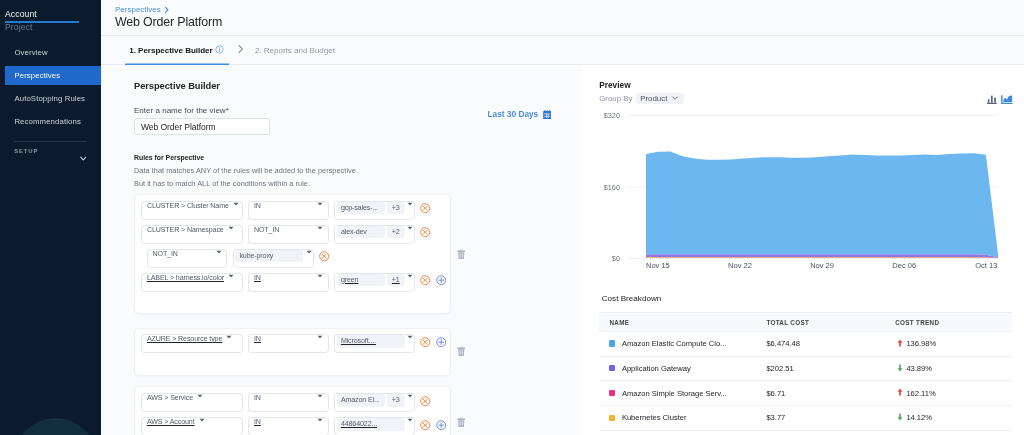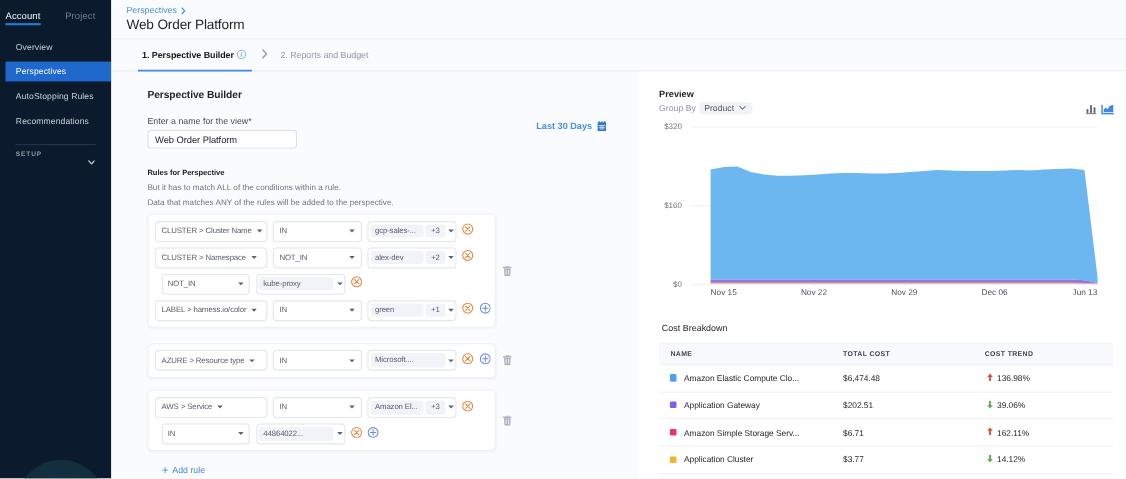--- a/index.html
+++ b/index.html
@@ -15,21 +15,21 @@
   
   .sidebar {
     width:101px; height:435px; background:#0b1b2d;
     position:relative; overflow:hidden; flex:0 0 101px;
   }
   .sb-glow {
     position:absolute; left:15px; top:418px; width:81px; height:81px;
     border-radius:50%;
     background:radial-gradient(circle at 50% 25%, #133040 0%, #122d3c 55%, #102836 100%);
   }
-  .sb-tabs { display:flex; padding:10px 0 0 5px; position:relative; z-index:2;}
+  .sb-tabs { display:flex; padding:10px 0 0 5px; position:relative; z-index:2;flex-direction:column;}
   .sb-tab { font-size:8.6px; color:#6d7d90; padding-bottom:2.5px; margin-right:22.5px; letter-spacing:.1px; line-height:8px;}
   .sb-tab.active { color:#f3f6f9; border-bottom:2px solid #227ad1;}
   .sb-nav { margin-top:8px; position:relative; z-index:2;}
   .sb-item { height:23px; display:flex; align-items:center; padding-left:14.4px; font-size:7.8px; color:#cbd2da; letter-spacing:.1px;}
   .sb-item.active { margin-left:5px; padding-left:9.4px; height:18.2px; margin-top:2.4px; margin-bottom:2.4px; }
   .sb-item.active { background:#1f69cc; color:#fff; }
   .sb-sep { height:1px; background:#243650; margin:8.5px 14px 0 14.3px; position:relative; z-index:2;}
   .sb-setup { display:flex; align-items:center; justify-content:space-between; padding:6px 14px 0 14.3px; position:relative; z-index:2;}
   .sb-setup-label { font-size:5.9px; color:#939daa; letter-spacing:.85px; font-weight:bold;}
   .sb-chev { color:#c6cdd5; display:inline-flex; align-items:center; position:relative; top:7px; left:-0.8px;}
@@ -61,24 +61,24 @@
   .cal-icon { display:inline-flex; position:relative; top:.2px;}
   .rules-heading { font-size:6.9px; font-weight:bold; color:#232328; margin-top:19px; letter-spacing:-.02px;}
   .rules-help { font-size:7.4px; color:#6e747f; margin-top:4.5px; letter-spacing:.015px;}
   
   .rg-wrap { display:flex; align-items:center; margin-top:6px; }
   .rg-wrap + .rg-wrap { margin-top:13.5px; }
   .rg-wrap + .rg-wrap + .rg-wrap { margin-top:10.8px; }
   .rg-card { background:#fff; border:1px solid #eef0f4; border-radius:5px; padding:5.5px 0 5.5px 6.3px; width:317px;
              box-shadow:0 1px 2px rgba(40,50,70,.035); }
   .rg-row { display:flex; align-items:center; height:19px; margin-bottom:5px; }
-  .rg-row:last-child { margin-bottom:0; }
+  .rg-row:last-child { margin-bottom:16px;text-decoration:underline; }
   .sel {
     height:19px; border:1px solid #e3e6ed; border-radius:3.5px; background:#fff;
-    display:flex; align-items:center; padding:0 4.6px; font-size:7.1px; color:#555c6b;
+    display:flex; align-items:flex-start; padding:0 4.6px; font-size:7.1px; color:#555c6b;
     justify-content:space-between; white-space:nowrap; overflow:hidden; letter-spacing:-.12px;
   }
   .sel-field { width:101.5px; justify-content:flex-start; }
   .sel-field .caret { margin-left:4px; }
   .sel-op { width:80.5px; margin-left:5.6px; }
   .sel-val { width:81px; margin-left:5.6px; border-color:#e3e6ed; padding:0 1.3px 0 0; }
   .sel-val .vtext { flex:1; background:#f2f3f8; border-radius:3px; height:12.8px; line-height:12.8px;
                     padding:0 4px; margin-left:1.4px; overflow:hidden; text-overflow:clip; white-space:nowrap; }
   .sel-val .vcount { background:#f2f3f8; border-radius:3px; font-size:7.1px; height:12.8px; line-height:12.8px;
                      padding:0 5.2px; margin-left:2.1px; color:#555c6b; }
@@ -200,22 +200,22 @@
                 <rect x=".3" y="2" width="16.4" height="16.6" rx="1.6" fill="#3077d4"></rect>
                 <rect x="2.3" y="7.2" width="12.4" height="1.3" fill="#f5f8fd"></rect>
                 <rect x="2.3" y="11.8" width="12.4" height="1.3" fill="#f5f8fd"></rect>
                 <rect x="6.2" y="7.2" width="1.3" height="9" fill="#f5f8fd"></rect>
                 <rect x="9.8" y="7.2" width="1.3" height="9" fill="#f5f8fd"></rect>
               </svg>
             </span>
           </div>
         </div>
         <div class="rules-heading">Rules for Perspective</div>
+        <div class="rules-help">Data that matches ANY of the rules will be added to the perspective.</div>
         <div class="rules-help">But it has to match ALL of the conditions within a rule.</div>
-        <div class="rules-help">Data that matches ANY of the rules will be added to the perspective.</div>
         <div id="rule-groups">
             <div class="rg-wrap">
               <div class="rg-card">
                 <div class="rg-row">
                   <div class="sel sel-field">
                     <span>CLUSTER &gt; Cluster Name</span>
                     <span class="caret">
                       <svg width="6" height="4" viewBox="0 0 10 6" fill="none">
                         <path d="M.8.9h8.4L5 5.3.8.9z" fill="#5c6275"></path>
                       </svg>
@@ -430,20 +430,28 @@
                     </span>
                   </div>
                   <span class="act">
                     <svg width="10.4" height="10.4" viewBox="0 0 20 20" fill="none">
                       <circle cx="10" cy="10" r="8.7" stroke="#ef8038" stroke-width="1.8"></circle>
                       <path d="M6.2 6.2l7.6 7.6M13.8 6.2l-7.6 7.6" stroke="#ef8038" stroke-width="1.8" stroke-linecap="round"></path>
                     </svg>
                   </span>
                 </div>
                 <div class="rg-row">
+                  <div class="sel sel-field">
+                    <span>AWS &gt; Account</span>
+                    <span class="caret">
+                      <svg width="6" height="4" viewBox="0 0 10 6" fill="none">
+                        <path d="M.8.9h8.4L5 5.3.8.9z" fill="#5c6275"></path>
+                      </svg>
+                    </span>
+                  </div>
                   <div class="sel sel-op">
                     <span>IN</span>
                     <span class="caret">
                       <svg width="6" height="4" viewBox="0 0 10 6" fill="none">
                         <path d="M.8.9h8.4L5 5.3.8.9z" fill="#5c6275"></path>
                       </svg>
                     </span>
                   </div>
                   <div class="sel sel-val">
                     <span class="vtext">44864022...</span>
@@ -531,21 +539,21 @@
                 <path d="M 47 139.156875 L 59.13793103448276 139.156875 L 71.27586206896552 139.156875 L 83.41379310344828 139.156875 L 95.55172413793103 139.156875 L 107.6896551724138 139.156875 L 119.82758620689656 139.156875 L 131.9655172413793 139.156875 L 144.10344827586206 139.156875 L 156.24137931034483 139.156875 L 168.3793103448276 139.156875 L 180.51724137931035 139.156875 L 192.6551724137931 139.156875 L 204.79310344827587 139.156875 L 216.93103448275863 139.156875 L 229.06896551724137 139.156875 L 241.20689655172413 139.156875 L 253.3448275862069 139.156875 L 265.48275862068965 139.156875 L 277.62068965517244 139.156875 L 289.7586206896552 139.156875 L 301.8965517241379 139.156875 L 314.0344827586207 139.156875 L 326.17241379310343 139.156875 L 338.3103448275862 139.156875 L 350.44827586206895 139.156875 L 362.58620689655174 139.156875 L 374.7241379310345 139.156875 L 386.86206896551727 139.7378125 L 399 142.374375 L 399 142.82125 L 386.86206896551727 142.195625 L 374.7241379310345 142.0615625 L 362.58620689655174 142.0615625 L 350.44827586206895 142.0615625 L 338.3103448275862 142.0615625 L 326.17241379310343 142.0615625 L 314.0344827586207 142.0615625 L 301.8965517241379 142.0615625 L 289.7586206896552 142.0615625 L 277.62068965517244 142.0615625 L 265.48275862068965 142.0615625 L 253.3448275862069 142.0615625 L 241.20689655172413 142.0615625 L 229.06896551724137 142.0615625 L 216.93103448275863 142.0615625 L 204.79310344827587 142.0615625 L 192.6551724137931 142.0615625 L 180.51724137931035 142.0615625 L 168.3793103448276 142.0615625 L 156.24137931034483 142.0615625 L 144.10344827586206 142.0615625 L 131.9655172413793 142.0615625 L 119.82758620689656 142.0615625 L 107.6896551724138 142.0615625 L 95.55172413793103 142.0615625 L 83.41379310344828 142.0615625 L 71.27586206896552 142.0615625 L 59.13793103448276 142.0615625 L 47 142.0615625 Z" fill="#8E79E0"></path>
                 <path d="M 47 142.0615625 L 59.13793103448276 142.0615625 L 71.27586206896552 142.0615625 L 83.41379310344828 142.0615625 L 95.55172413793103 142.0615625 L 107.6896551724138 142.0615625 L 119.82758620689656 142.0615625 L 131.9655172413793 142.0615625 L 144.10344827586206 142.0615625 L 156.24137931034483 142.0615625 L 168.3793103448276 142.0615625 L 180.51724137931035 142.0615625 L 192.6551724137931 142.0615625 L 204.79310344827587 142.0615625 L 216.93103448275863 142.0615625 L 229.06896551724137 142.0615625 L 241.20689655172413 142.0615625 L 253.3448275862069 142.0615625 L 265.48275862068965 142.0615625 L 277.62068965517244 142.0615625 L 289.7586206896552 142.0615625 L 301.8965517241379 142.0615625 L 314.0344827586207 142.0615625 L 326.17241379310343 142.0615625 L 338.3103448275862 142.0615625 L 350.44827586206895 142.0615625 L 362.58620689655174 142.0615625 L 374.7241379310345 142.0615625 L 386.86206896551727 142.195625 L 399 142.82125 L 399 142.910625 L 386.86206896551727 142.6425 L 374.7241379310345 142.5978125 L 362.58620689655174 142.5978125 L 350.44827586206895 142.5978125 L 338.3103448275862 142.5978125 L 326.17241379310343 142.5978125 L 314.0344827586207 142.5978125 L 301.8965517241379 142.5978125 L 289.7586206896552 142.5978125 L 277.62068965517244 142.5978125 L 265.48275862068965 142.5978125 L 253.3448275862069 142.5978125 L 241.20689655172413 142.5978125 L 229.06896551724137 142.5978125 L 216.93103448275863 142.5978125 L 204.79310344827587 142.5978125 L 192.6551724137931 142.5978125 L 180.51724137931035 142.5978125 L 168.3793103448276 142.5978125 L 156.24137931034483 142.5978125 L 144.10344827586206 142.5978125 L 131.9655172413793 142.5978125 L 119.82758620689656 142.5978125 L 107.6896551724138 142.5978125 L 95.55172413793103 142.5978125 L 83.41379310344828 142.5978125 L 71.27586206896552 142.5978125 L 59.13793103448276 142.5978125 L 47 142.5978125 Z" fill="#ED5393"></path>
                 <path d="M 47 142.5978125 L 59.13793103448276 142.5978125 L 71.27586206896552 142.5978125 L 83.41379310344828 142.5978125 L 95.55172413793103 142.5978125 L 107.6896551724138 142.5978125 L 119.82758620689656 142.5978125 L 131.9655172413793 142.5978125 L 144.10344827586206 142.5978125 L 156.24137931034483 142.5978125 L 168.3793103448276 142.5978125 L 180.51724137931035 142.5978125 L 192.6551724137931 142.5978125 L 204.79310344827587 142.5978125 L 216.93103448275863 142.5978125 L 229.06896551724137 142.5978125 L 241.20689655172413 142.5978125 L 253.3448275862069 142.5978125 L 265.48275862068965 142.5978125 L 277.62068965517244 142.5978125 L 289.7586206896552 142.5978125 L 301.8965517241379 142.5978125 L 314.0344827586207 142.5978125 L 326.17241379310343 142.5978125 L 338.3103448275862 142.5978125 L 350.44827586206895 142.5978125 L 362.58620689655174 142.5978125 L 374.7241379310345 142.5978125 L 386.86206896551727 142.6425 L 399 142.910625 L 399 143 L 386.86206896551727 143 L 374.7241379310345 143 L 362.58620689655174 143 L 350.44827586206895 143 L 338.3103448275862 143 L 326.17241379310343 143 L 314.0344827586207 143 L 301.8965517241379 143 L 289.7586206896552 143 L 277.62068965517244 143 L 265.48275862068965 143 L 253.3448275862069 143 L 241.20689655172413 143 L 229.06896551724137 143 L 216.93103448275863 143 L 204.79310344827587 143 L 192.6551724137931 143 L 180.51724137931035 143 L 168.3793103448276 143 L 156.24137931034483 143 L 144.10344827586206 143 L 131.9655172413793 143 L 119.82758620689656 143 L 107.6896551724138 143 L 95.55172413793103 143 L 83.41379310344828 143 L 71.27586206896552 143 L 59.13793103448276 143 L 47 143 Z" fill="#F5B43C"></path>
               </svg>
           </div>
           <div class="chart-xlabels">
               <div class="xlab" style="left: 58.7px;">Nov 15</div>
               <div class="xlab" style="left: 140.8px;">Nov 22</div>
               <div class="xlab" style="left: 222.9px;">Nov 29</div>
               <div class="xlab" style="left: 305px;">Dec 06</div>
-              <div class="xlab" style="left: 387.1px;">Jun 13</div>
+              <div class="xlab" style="left: 387.1px;">Oct 13</div>
             </div>
         </div>
         <div class="cb-head">Cost Breakdown</div>
         <table class="cb-table">
           <thead>
             <tr>
               <th class="c-name">NAME</th>
               <th class="c-cost">TOTAL COST</th>
               <th class="c-trend">COST TREND</th>
             </tr>
@@ -564,38 +572,38 @@
                 </td>
               </tr>
               <tr>
                 <td class="cb-namecell"><span class="cb-swatch" style="background:#7B61E8"></span><span>Application Gateway</span></td>
                 <td>$202.51</td>
                 <td>
                   <span class="cb-trend">
                     <span><svg width="6" height="8" viewBox="0 0 12 16" fill="none">
                         <path d="M6 14.8l5-6.2H7.7V1.2H4.3v7.4H1l5 6.2z" fill="#52b14f"></path>
                       </svg></span>
-                    <span>39.06%</span>
+                    <span>43.89%</span>
                   </span>
                 </td>
               </tr>
               <tr>
                 <td class="cb-namecell"><span class="cb-swatch" style="background:#ED2F7E"></span><span>Amazon Simple Storage Serv...</span></td>
                 <td>$6.71</td>
                 <td>
                   <span class="cb-trend">
                     <span><svg width="6" height="8" viewBox="0 0 12 16" fill="none">
                         <path d="M6 1.2l5 6.2H7.7v7.4H4.3V7.4H1L6 1.2z" fill="#e14b34"></path>
                       </svg></span>
                     <span>162.11%</span>
                   </span>
                 </td>
               </tr>
               <tr>
-                <td class="cb-namecell"><span class="cb-swatch" style="background:#F5B327"></span><span>Application Cluster</span></td>
+                <td class="cb-namecell"><span class="cb-swatch" style="background:#F5B327"></span><span>Kubernetes Cluster</span></td>
                 <td>$3.77</td>
                 <td>
                   <span class="cb-trend">
                     <span><svg width="6" height="8" viewBox="0 0 12 16" fill="none">
                         <path d="M6 14.8l5-6.2H7.7V1.2H4.3v7.4H1l5 6.2z" fill="#52b14f"></path>
                       </svg></span>
                     <span>14.12%</span>
                   </span>
                 </td>
               </tr>

